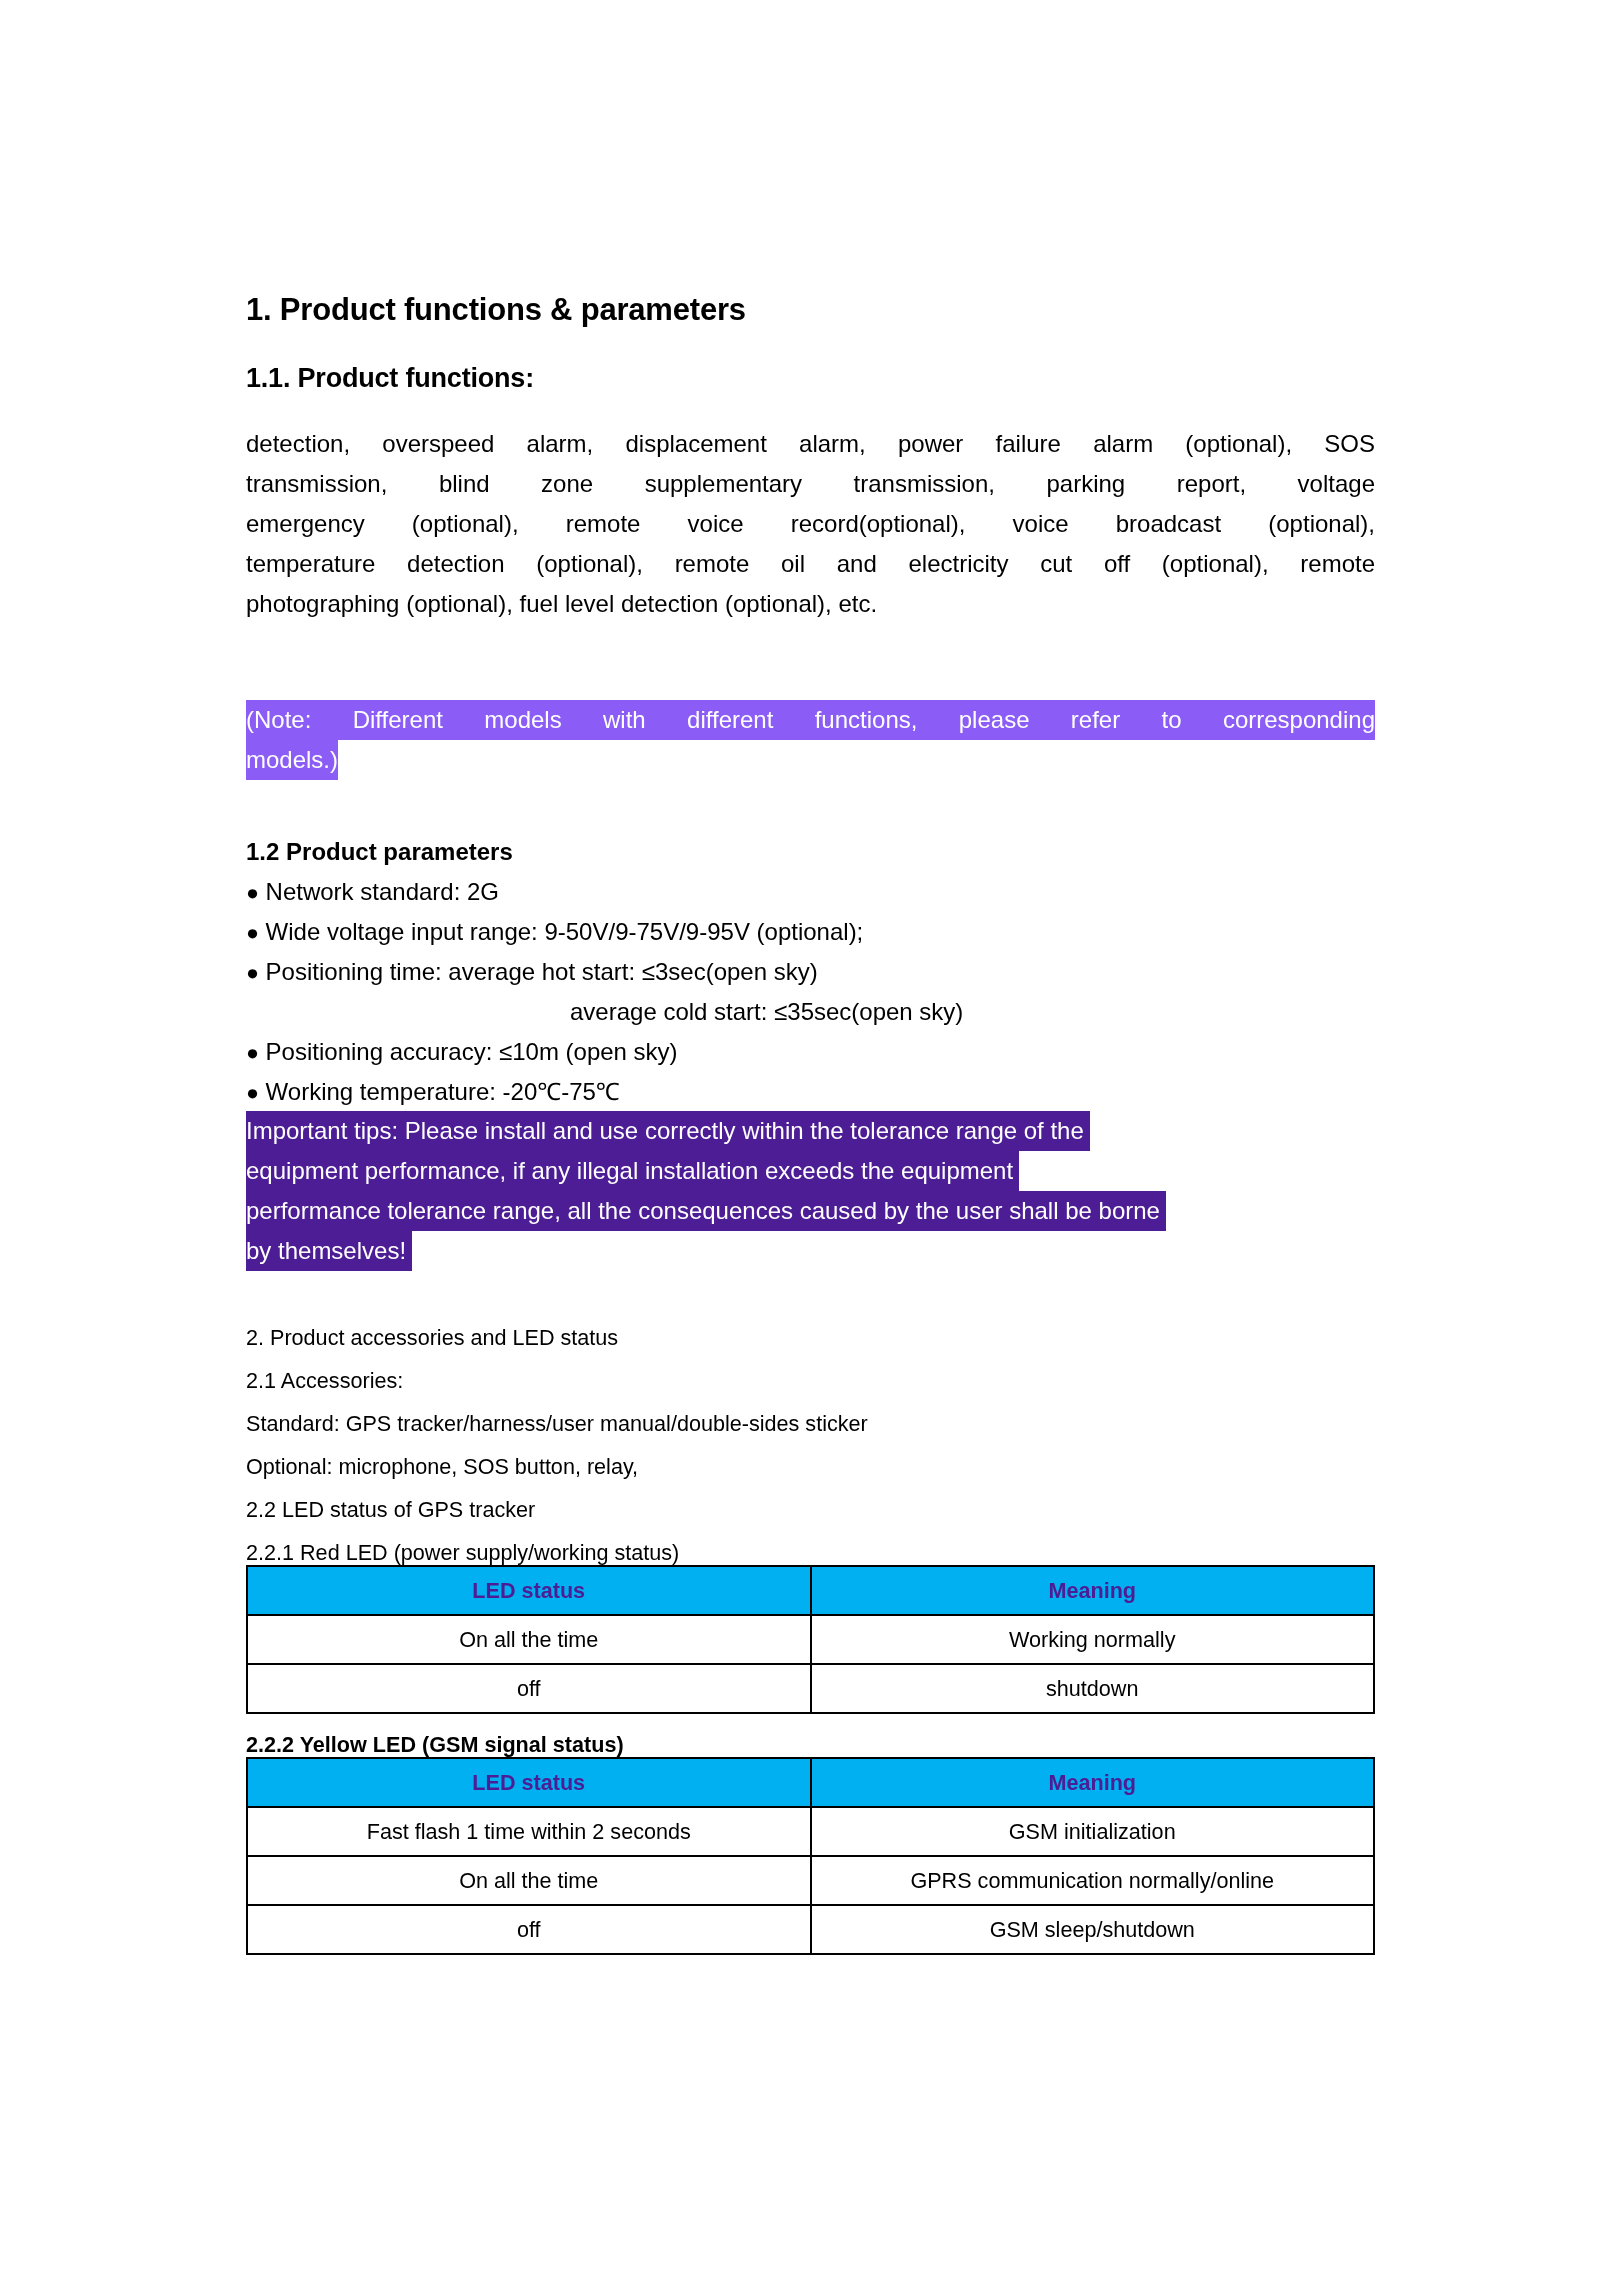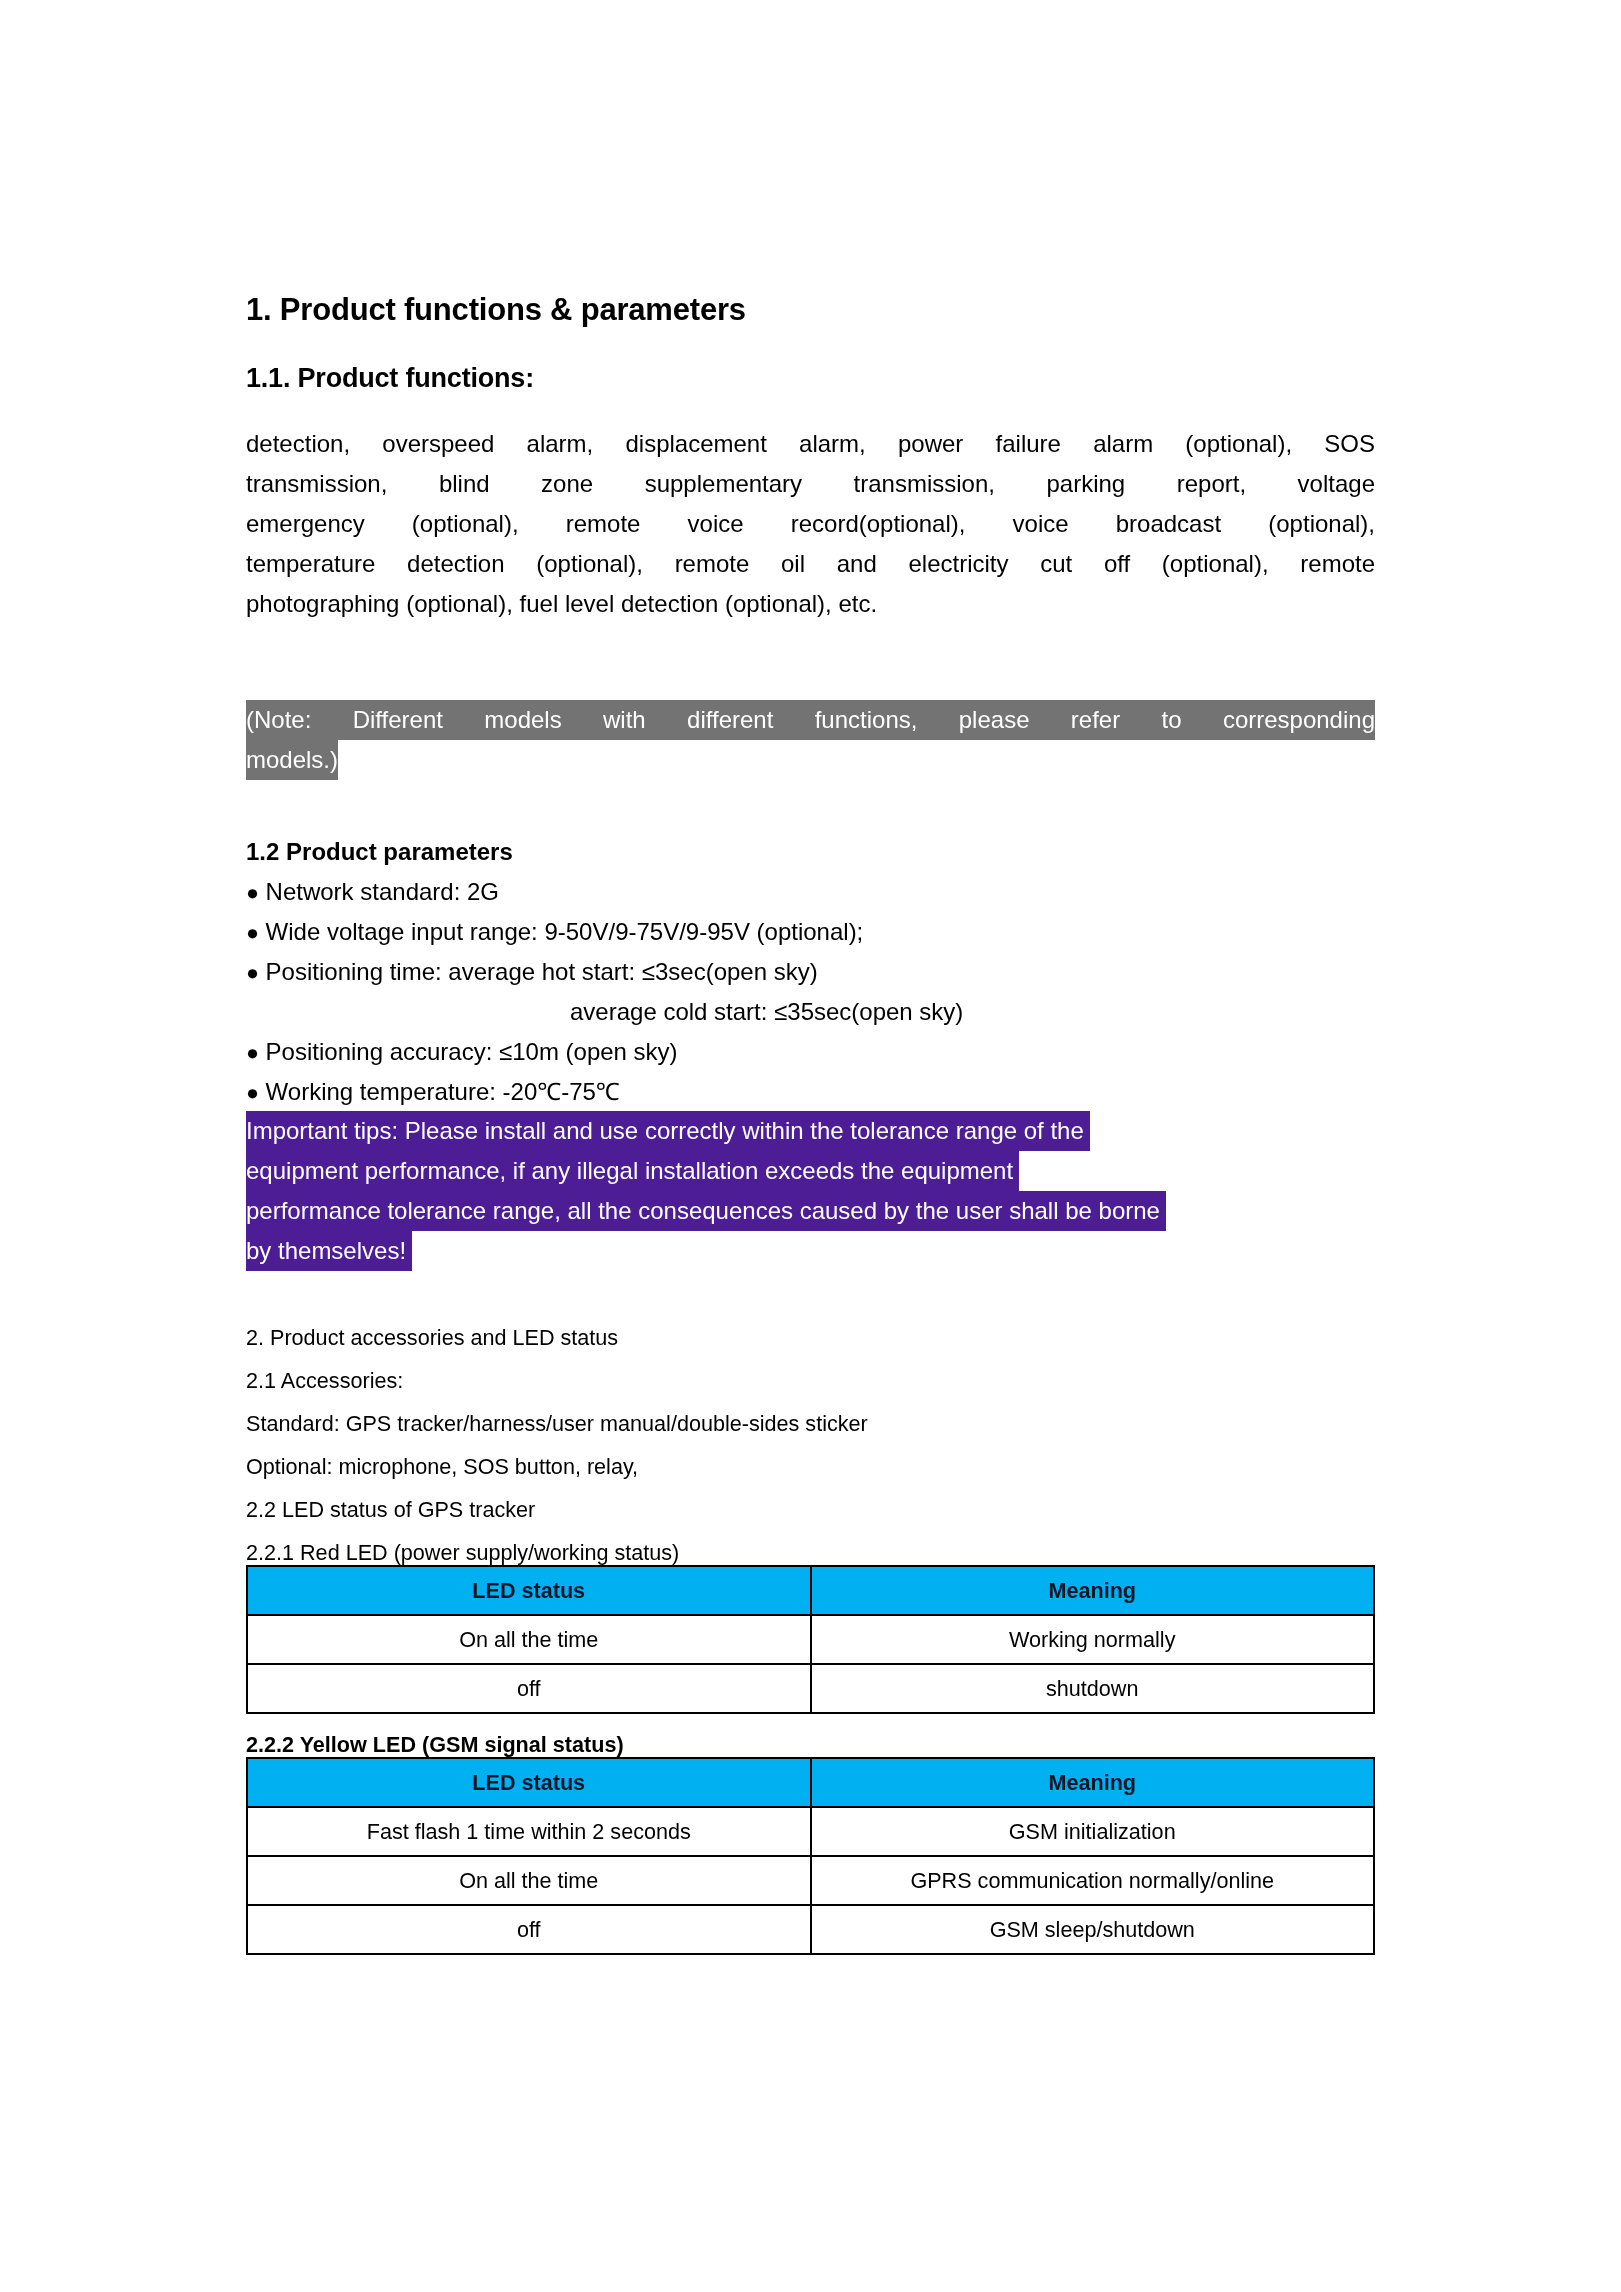--- a/index.html
+++ b/index.html
@@ -6,36 +6,36 @@
   body { width: 1621px; height: 2293px; position: relative; overflow: hidden;
          font-family: "Liberation Sans", sans-serif; color: #000; }
   .abs { position: absolute; }
   .h1 { left: 246px; top: 288px; font-size: 31px; font-weight: bold; line-height: 43px; white-space: nowrap; letter-spacing: -0.2px; }
   .h2 { left: 246px; top: 360px; font-size: 27px; font-weight: bold; line-height: 37px; white-space: nowrap; letter-spacing: -0.2px; }
   .para { left: 246px; width: 1129px; font-size: 24px; line-height: 40px; }
   .funcs { top: 424px; }
   .funcs .ln, .note .ln { display: block; text-align: justify; text-align-last: justify; white-space: nowrap; }
   .funcs .ln.last, .note .ln.last { text-align-last: left; }
   .note { top: 700px; }
-  .hl { background: #737373; color: #ffffff; }
+  .hl { background: #8b5cf6; color: #ffffff; }
   .note .ln { height: 40px; }
   .note .ln span { display: inline; }
   .h3 { left: 246px; top: 835px; font-size: 24px; font-weight: bold; line-height: 33px; white-space: nowrap; }
   .params { left: 246px; top: 872px; font-size: 24px; line-height: 40px; white-space: nowrap; }
   .params .row { display: block; height: 40px; }
   .params .indent { padding-left: 324px; }
   .bullet { display: inline-block; width: 19.6px; font-size: 21.6px; }
   .tips { left: 246px; top: 1111px; font-size: 24px; line-height: 40px; white-space: nowrap; }
   .tips .row { display: block; height: 40px; }
   .tips .row span { background: #4c1d95; color: #fff; padding-right: 5.9px; display: inline-block; height: 40px; }
   .sec2 { left: 246px; top: 1316px; font-size: 21.6px; line-height: 43px; white-space: nowrap; }
   .sec2 .row { display: block; height: 43px; }
   table.led { position: absolute; left: 246px; width: 1129px; border-collapse: collapse; table-layout: fixed; font-size: 21.6px; }
   table.led td, table.led th { border: 2px solid #000; text-align: center; height: 47px; padding: 0; line-height: 47px; white-space: nowrap; }
-  table.led th { background: #00B0F0; color: #0f172a; font-weight: bold; }
+  table.led th { background: #00B0F0; color: #4c1d95; font-weight: bold; }
   .t1 { top: 1565px; }
   .t2 { top: 1757px; }
   .h4 { left: 246px; top: 1731px; font-size: 21.6px; font-weight: bold; line-height: 27.4px; white-space: nowrap; }
 </style>
 </head>
 <body>
 
 <div class="abs h1">1. Product functions &amp; parameters</div>
 
 <div class="abs h2">1.1. Product functions:</div>

